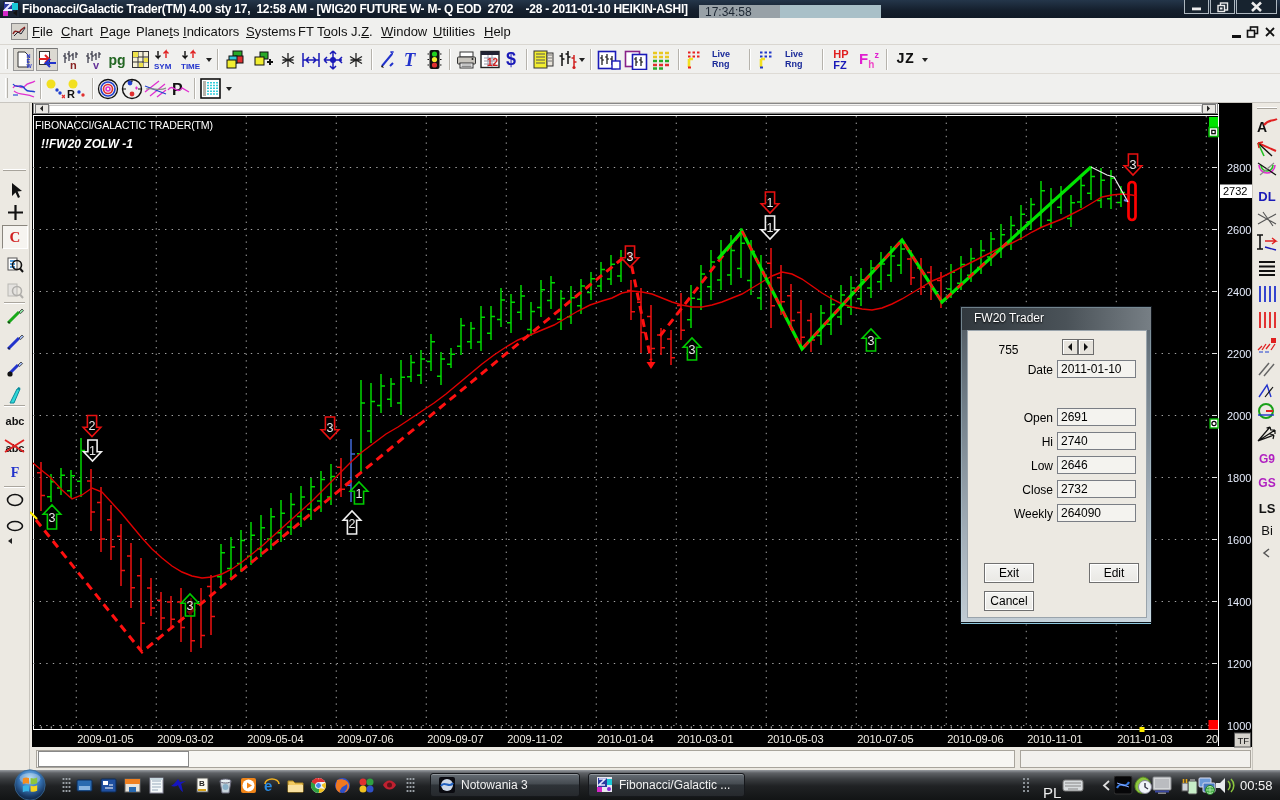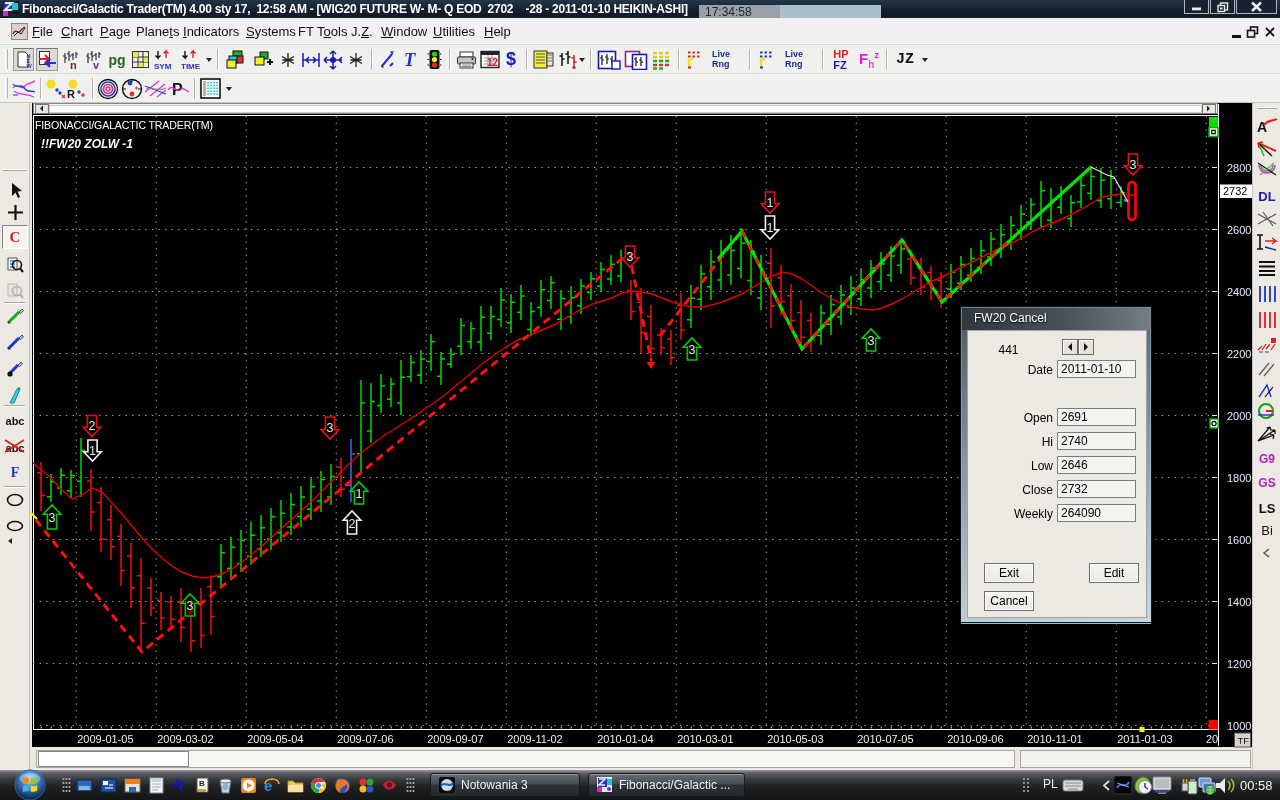--- a/index.html
+++ b/index.html
@@ -675,23 +675,23 @@
 <rect x="1190" y="81.5" width="32" height="13.5" fill="#fff"></rect>
 <text x="1193" y="92" font-size="11" fill="#000" font-family="Liberation Sans, sans-serif">2732</text>
 <rect x="1204.5" y="630" width="16" height="14" fill="#d6d3cc" stroke="#555" stroke-width="1"></rect>
 <text x="1207.5" y="640.5" font-size="9.5" fill="#111" font-family="Liberation Sans, sans-serif">TF</text>
 <rect x="6.5" y="647.5" width="978" height="17" fill="#f7f6f3" stroke="#a8a49c" stroke-width="1"></rect>
 <rect x="8.5" y="648.5" width="150" height="15" fill="#fff" stroke="#888" stroke-width="1"></rect>
 <rect x="990.5" y="647.5" width="230" height="17" fill="#f2f1ee" stroke="#a8a49c" stroke-width="1"></rect>
 </svg>
 <div class="abs" style="left:960px;top:306px;width:192px;height:317px;background:linear-gradient(170deg,#4d565e 0%,#73808a 30%,#a2aeb8 65%,#ccd6dd 100%);border:1px solid #10151c;box-shadow:0 0 0 1px rgba(190,225,240,.3) inset, 0 2px 0 -1px #8ec8de, 2px 3px 7px rgba(0,0,0,.55)">
 <div class="abs" style="left:1px;top:1px;width:189px;height:22px;background:linear-gradient(90deg,#31383e 0%,#4a5258 55%,#777f85 100%)"></div>
-<div class="abs" style="left:13px;top:4px;font-size:12px;color:#fff;text-shadow:0 1px 2px #000">FW20 Cancel</div>
+<div class="abs" style="left:13px;top:4px;font-size:12px;color:#fff;text-shadow:0 1px 2px #000">FW20 Trader</div>
 <div class="abs" style="left:6px;top:23px;width:180px;height:288px;background:#ece9e2;border:1px solid #9aa4ac"></div>
-<div class="dlg-lbl" style="left:30px;top:36px;width:35px;text-align:center">441</div>
+<div class="dlg-lbl" style="left:30px;top:36px;width:35px;text-align:center">755</div>
 <div class="abs" style="left:101px;top:32px;width:16px;height:16px;background:#e6e3dc;border:1px solid #6c6c6c;box-shadow:inset 1px 1px 0 #fff"><svg width="14" height="14">
           <path d="M9 3 L5 7 L9 11 z" fill="#111"></path>
         </svg></div>
 <div class="abs" style="left:117px;top:32px;width:16px;height:16px;background:#e6e3dc;border:1px solid #6c6c6c;box-shadow:inset 1px 1px 0 #fff"><svg width="14" height="14">
           <path d="M5 3 L9 7 L5 11 z" fill="#111"></path>
         </svg></div>
 <div class="dlg-lbl" style="left:2px;top:56px;width:90px">Date</div>
 <div class="dlg-fld" style="left:96px;top:53px;width:79px">2011-01-10</div>
 <div class="dlg-lbl" style="left:2px;top:104px;width:90px">Open</div>
 <div class="dlg-fld" style="left:96px;top:101px;width:79px">2691</div>
@@ -804,21 +804,21 @@
         </svg>Notowania 3</div>
 <div class="tbtn" style="left:588px;width:157px"><svg width="16" height="16" style="margin:0 6px 0 8px">
           <rect x="0" y="0" width="15" height="15" fill="#e8e8f0"></rect>
           <rect x="1" y="1" width="9" height="9" fill="#2b3ba0"></rect>
           <path d="M2 2 h6 l-6 6 h6" stroke="#e8e8ff" stroke-width="1.6" fill="none"></path>
           <rect x="0" y="10" width="5" height="5" fill="#d427c8"></rect>
           <rect x="10" y="2" width="5" height="6" fill="#19c8d8"></rect>
           <circle cx="12" cy="12" r="2" fill="#8828d8"></circle>
         </svg>Fibonacci/Galactic ...</div>
 <div class="abs" style="left:1022px;top:7px;width:8px;height:17px;background-image:radial-gradient(circle,#8a9096 1px,transparent 1.2px);background-size:4px 4px"></div>
-<div class="abs" style="left:1043px;top:7px;font-size:12px;color:#eee">PL</div>
+<div class="abs" style="left:1043px;top:14px;font-size:15px;color:#eee">PL</div>
 <svg class="abs" style="left:1062px;top:8px" width="22" height="15">
         <rect x="1" y="2" width="20" height="11" rx="2" fill="#d8dcde" stroke="#777"></rect>
         <path d="M3 5 h16 M3 8 h16 M6 11 h10" stroke="#888"></path>
       </svg>
 <svg class="abs" style="left:1102px;top:10px" width="10" height="11">
         <path d="M7 1 L2 5.5 L7 10" fill="none" stroke="#ddd" stroke-width="1.8"></path>
       </svg>
 <svg class="abs" style="left:1114px;top:6px" width="19" height="19">
         <rect x="0" y="0" width="18" height="18" rx="2" fill="#060608" stroke="#333"></rect>
         <path d="M3 12 C7 4 11 14 15 6" stroke="#3a7ae0" stroke-width="2.2" fill="none"></path>

